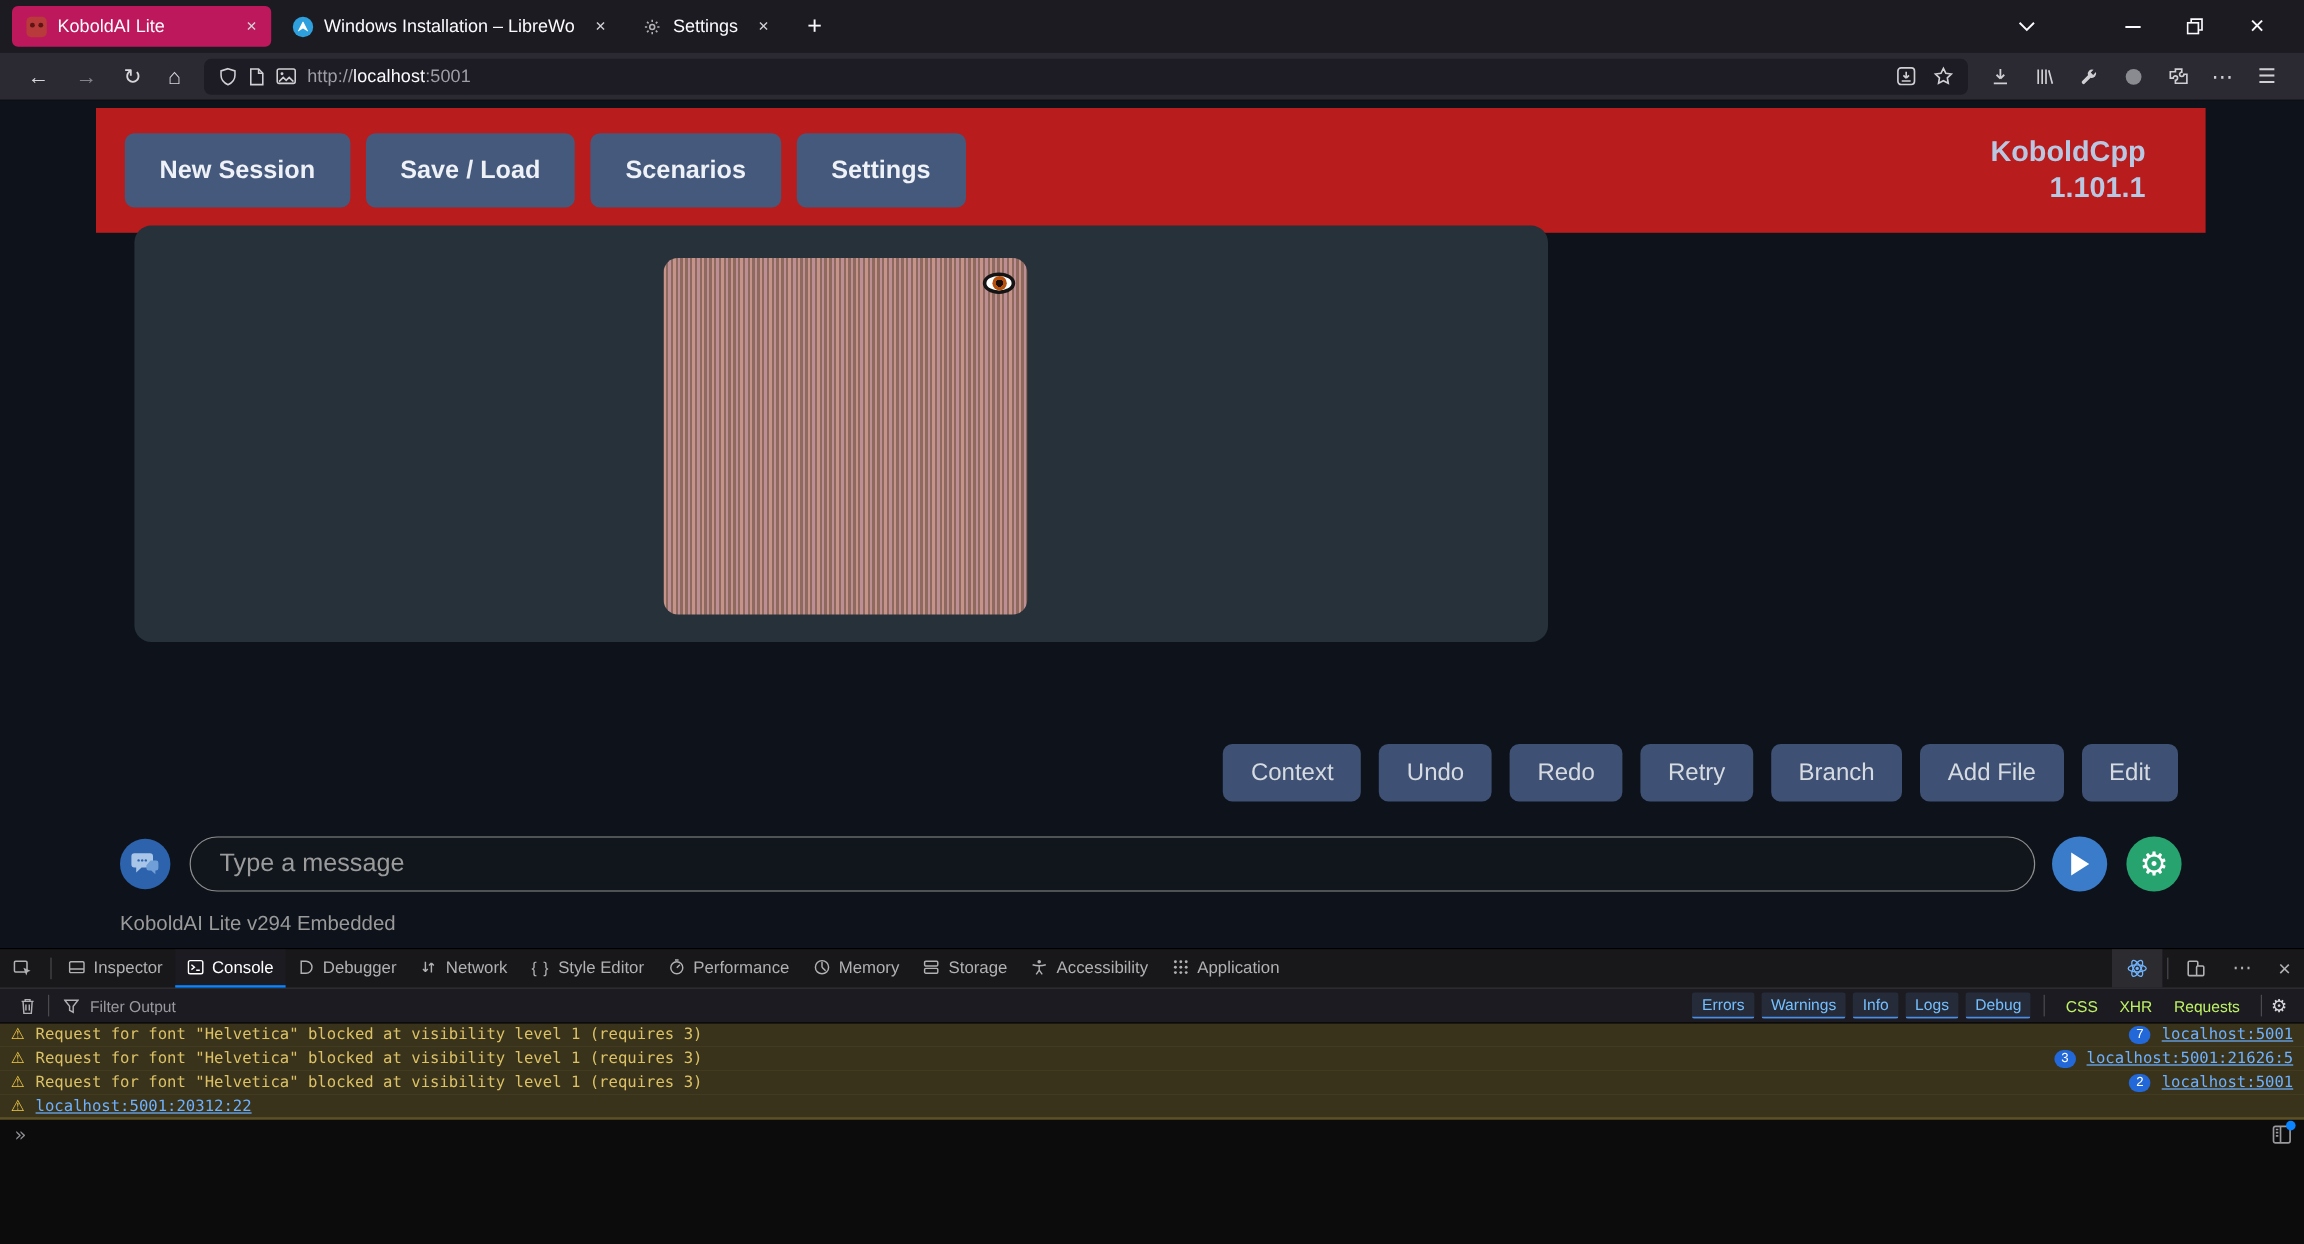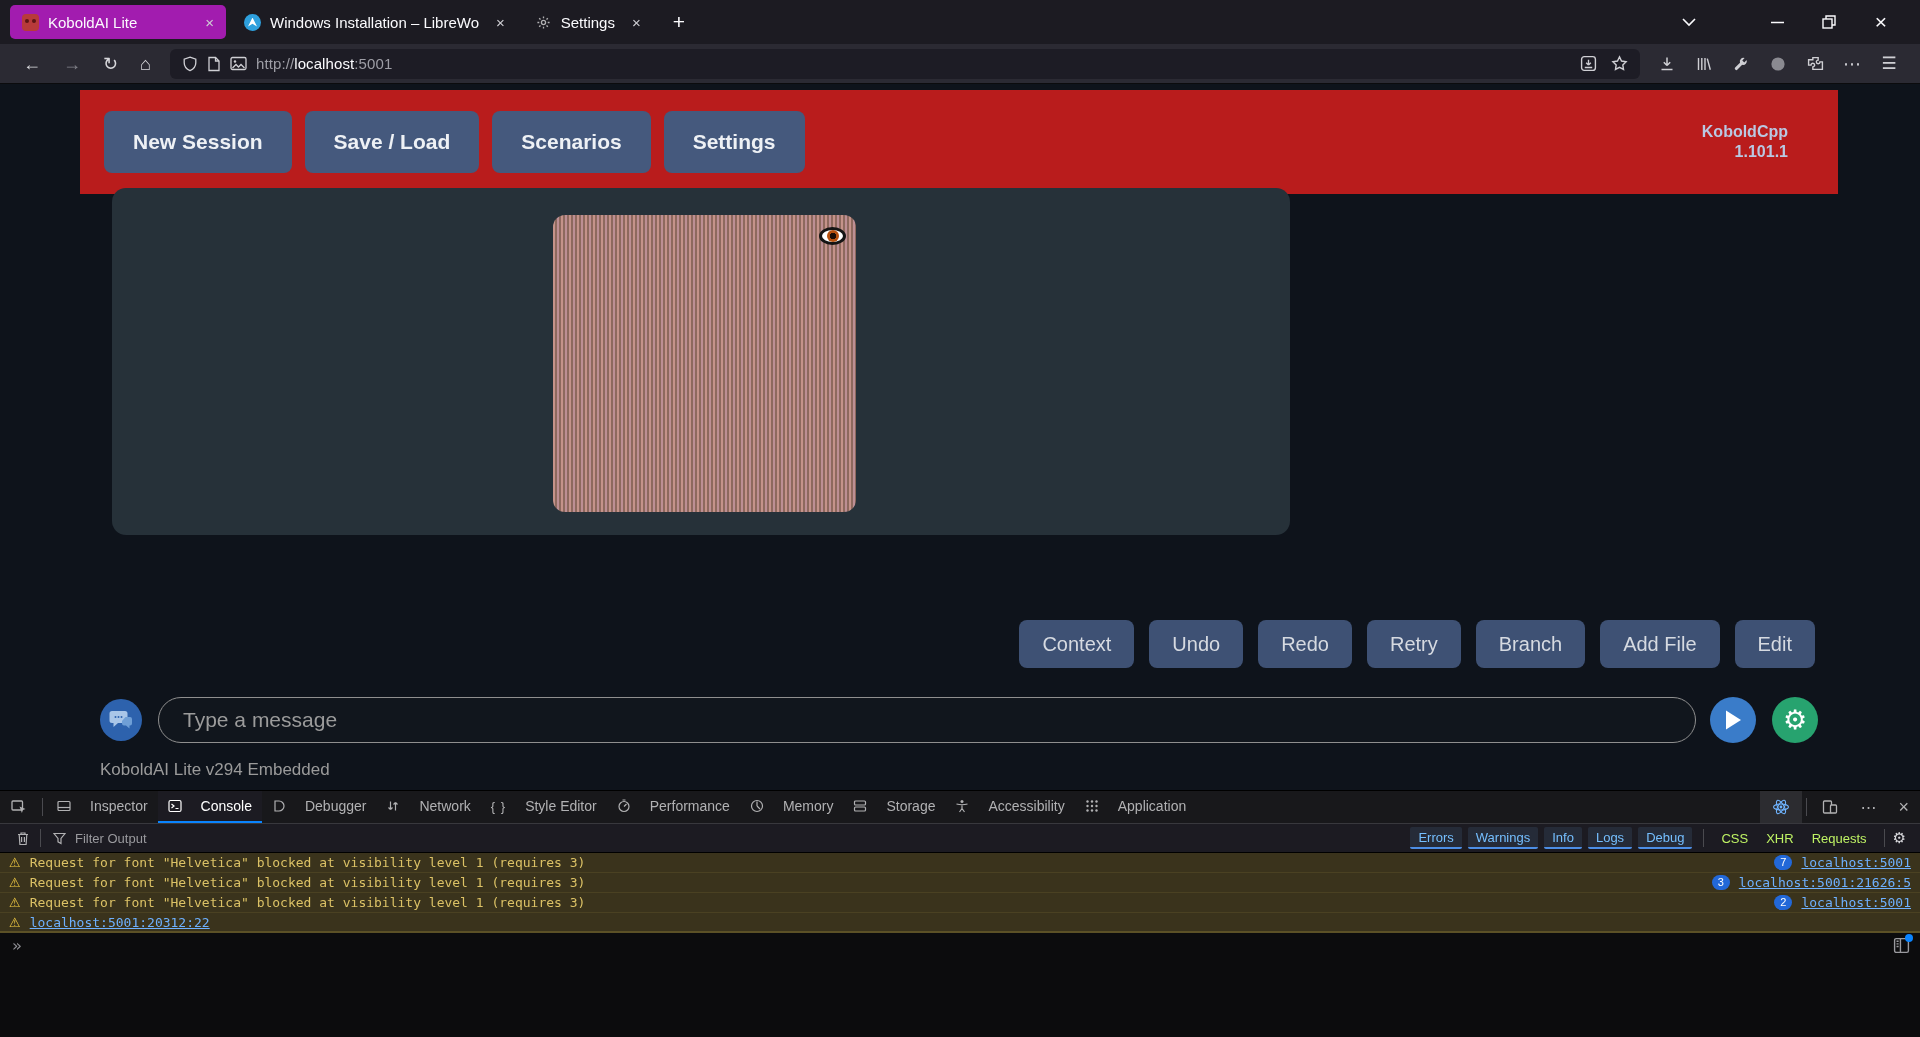--- a/index.html
+++ b/index.html
@@ -4,21 +4,21 @@
 <style>
   html,body{margin:0;padding:0;width:1920px;height:1037px;background:#1c1b22;
     font-family:"Liberation Sans",sans-serif;overflow:hidden;}
   *{box-sizing:border-box;}
   .window{width:1920px;height:1037px;display:flex;flex-direction:column;}
 
   
   .tabbar{height:44px;background:#1c1b22;display:flex;align-items:center;padding:0 10px;flex:none;}
   .tab{height:34px;display:flex;align-items:center;gap:9px;padding:0 12px;border-radius:5px;
     color:#fbfbfe;font-size:15px;margin-right:6px;}
-  .tab.active{background:#a21caf;width:216px;}
+  .tab.active{background:#be185d;width:216px;}
   .tab .tab-title{white-space:nowrap;overflow:hidden;flex:1;}
   .tab-close{color:#cfcfd4;font-size:15px;line-height:1;margin-left:8px;}
   .favicon{width:17px;height:17px;flex:none;display:inline-flex;align-items:center;justify-content:center;}
   .fav-kobold{background:#b83a3a;border-radius:4px;position:relative;}
   .fav-kobold::before{content:"";position:absolute;left:3px;top:5px;width:4px;height:4px;border-radius:50%;background:#5d1414;}
   .fav-kobold::after{content:"";position:absolute;right:3px;top:5px;width:4px;height:4px;border-radius:50%;background:#5d1414;}
   .fav-wolf{background:#2ea0dd;border-radius:50%;position:relative;}
   .fav-wolf::before{content:"";position:absolute;left:4px;top:4px;width:9px;height:9px;background:#fff;
     clip-path:polygon(0 100%,50% 0,100% 100%,50% 70%);}
   .newtab{color:#fbfbfe;font-size:21px;margin-left:6px;padding:0 8px;}
@@ -37,21 +37,21 @@
   .urlbar-right{margin-left:auto;display:flex;align-items:center;gap:14px;color:#cfcfd4;}
   .toolbar-right{display:flex;gap:19px;align-items:center;color:#cfcfd4;padding:0 10px 0 4px;}
   .ticon{display:inline-flex;align-items:center;justify-content:center;width:18px;height:18px;font-size:17px;}
 
   
   .page{height:706px;background:#0e131b;position:relative;overflow:hidden;flex:none;}
   .app-header{position:absolute;left:80px;right:82px;top:6px;height:104px;background:#b91c1c;
     display:flex;align-items:center;padding:0 24px;}
   .nav-btn{height:62px;background:#45597d;border-radius:8px;color:#eef1f5;font-weight:bold;font-size:21px;
     display:flex;align-items:center;justify-content:center;margin-right:13px;padding:0 29px;}
-  .brand{margin-left:auto;text-align:right;color:#b9c8e2;font-weight:bold;font-size:16px;line-height:1.25;
+  .brand{margin-left:auto;text-align:right;color:#b9c8e2;font-weight:bold;font-size:24px;line-height:1.25;
     padding-right:26px;}
   .story-card{position:absolute;left:112px;top:104px;width:1178px;height:347px;background:#263139;border-radius:14px;}
   .gen-image{position:absolute;left:441px;top:27px;width:303px;height:297px;border-radius:12px;
     background:repeating-linear-gradient(90deg,
       #c5938a 0px,#c5938a 2px,#8e695e 2px,#8e695e 4px,
       #bd8f94 4px,#bd8f94 6px,#8e695e 6px,#8e695e 8px);}
   .eye{position:absolute;top:12px;right:10px;width:27px;height:18px;background:#fff;border:3px solid #141414;
     border-radius:50%;display:flex;align-items:center;justify-content:center;}
   .eye::before{content:"";width:12px;height:12px;border-radius:50%;
     background:radial-gradient(circle,#1a0d05 0 3px,#b5500e 3px 6px);}
@@ -68,21 +68,21 @@
   .send-btn{background:#3a7cc9;margin-left:-2px;}
   .gear-btn{background:#27a36f;color:#fff;font-size:27px;}
   .footer-text{position:absolute;left:100px;top:676px;color:#9a9a9a;font-size:17px;}
 
   
   .devtools{height:247px;background:#0c0c0d;border-top:1px solid #000;display:flex;flex-direction:column;
     position:relative;flex:none;}
   .dt-tabs{height:33px;background:#18181b;display:flex;align-items:center;border-bottom:1px solid #38383d;flex:none;}
   .dt-pick{padding:0 11px;color:#b1b1b3;display:flex;align-items:center;}
   .dt-sep{width:1px;height:18px;background:#4a4a4f;margin:0 4px;flex:none;}
-  .dt-tab{display:flex;align-items:center;gap:19px;padding:0 10px;height:100%;color:#b1b1b3;font-size:14px;
+  .dt-tab{display:flex;align-items:center;gap:7px;padding:0 10px;height:100%;color:#b1b1b3;font-size:14px;
     border-bottom:2px solid transparent;white-space:nowrap;}
   .dt-tab.active{color:#fff;border-bottom-color:#0a84ff;background:#1c1b22;}
   .dt-tabs-right{margin-left:auto;display:flex;align-items:center;gap:0;color:#b1b1b3;height:100%;}
   .atom-tile{background:#2c2c30;height:100%;display:flex;align-items:center;padding:0 12px;color:#6fb4ff;}
   .dt-tr-ic{padding:0 11px;display:flex;align-items:center;font-size:16px;}
   .dt-filter{height:29px;background:#1c1b22;display:flex;align-items:center;border-bottom:1px solid #000;
     font-size:13px;color:#b1b1b3;padding:0 10px;flex:none;}
   .filter-input{background:transparent;border:none;outline:none;color:#3b82f6;font-size:13px;width:300px;
     font-family:"Liberation Sans",sans-serif;margin-left:7px;}
   .filter-input::placeholder{color:#9a9a9e;}

